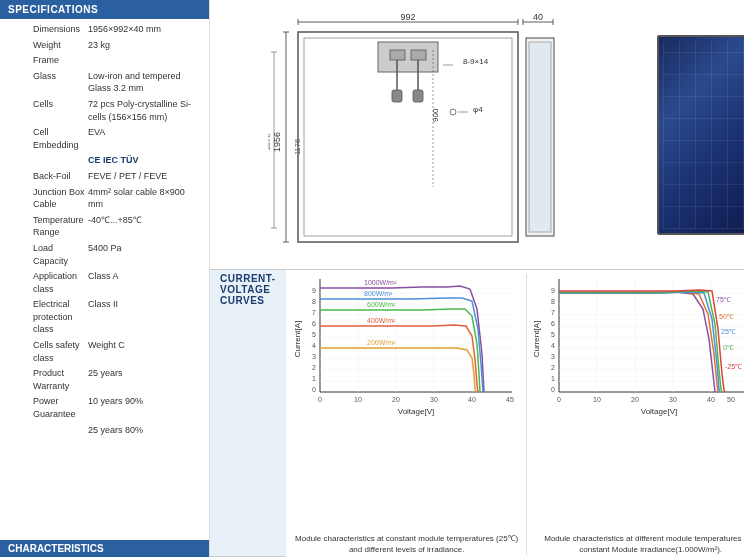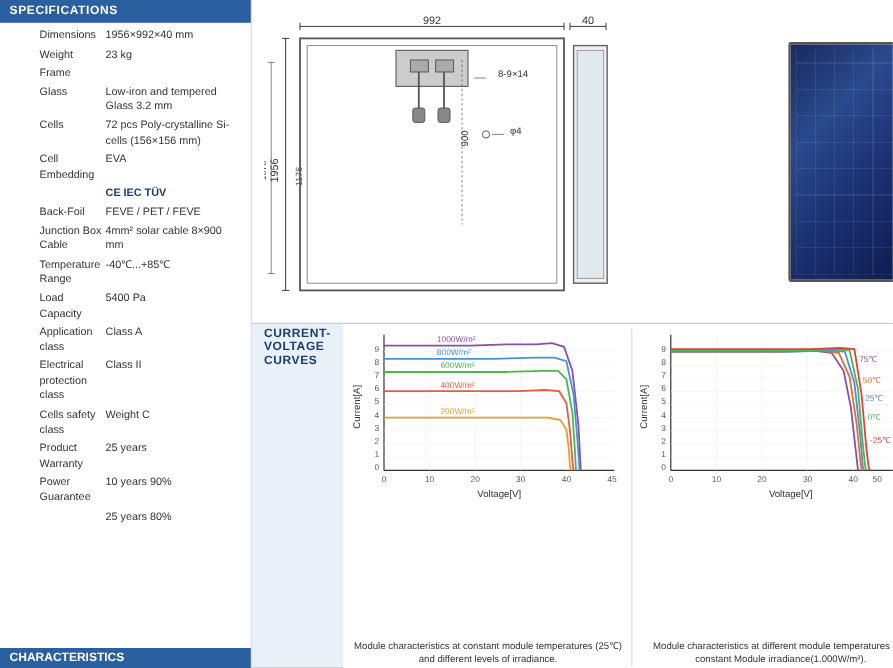--- a/index.html
+++ b/index.html
@@ -82,21 +82,21 @@
       height: 270px;
       border-bottom: 1px solid #ccc;
     }
 
     .diagram-area {
       flex: 1;
       position: relative;
       padding: 10px;
       display: flex;
       align-items: center;
-      justify-content: flex-start;
+      justify-content: center;
     }
 
     .diagram-svg {
       width: 320px;
       height: 245px;
     }
 
     .photo-area {
       width: 130px;
       display: flex;

